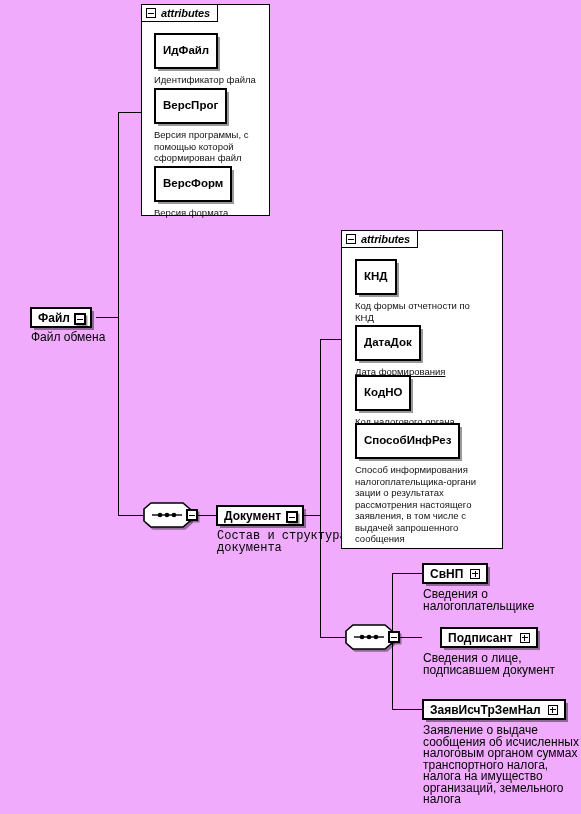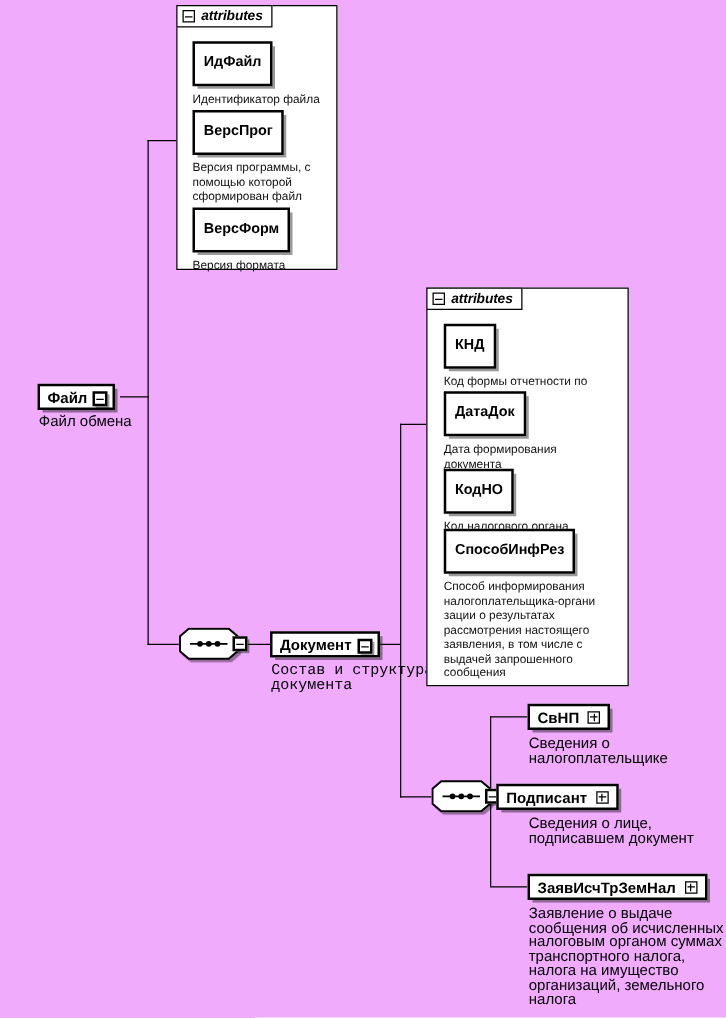--- a/index.html
+++ b/index.html
@@ -287,21 +287,21 @@
     </div>
 
     <div class="attr-item" style="left:13px; top:28px;">
       <div class="node-box">
         <span class="node-label">КНД</span>
       </div>
       <div class="desc">Код формы отчетности по
 КНД</div>
     </div>
 
-    <div class="attr-item" style="left:13px; top:82px;">
+    <div class="attr-item" style="left:13px; top:94px;text-decoration:underline;">
       <div class="node-box">
         <span class="node-label">ДатаДок</span>
       </div>
       <div class="desc">Дата формирования
 документа</div>
     </div>
 
     <div class="attr-item" style="left:13px; top:144px;">
       <div class="node-box">
         <span class="node-label">КодНО</span>
@@ -336,21 +336,21 @@
 
   <div class="elem-node" style="left:422px; top:563px;">
     <div class="elem-box">
       <span class="node-label">СвНП</span>
       <span class="togglebox plus"></span>
     </div>
   </div>
   <div class="node-desc" style="left:423px; top:589px;">Сведения о
 налогоплательщике</div>
 
-  <div class="elem-node" style="left:397px; top:627px;">
+  <div class="elem-node" style="left:440px; top:627px;">
     <div class="elem-box">
       <span class="node-label">Подписант</span>
       <span class="togglebox plus"></span>
     </div>
   </div>
   <div class="node-desc" style="left:423px; top:653px;">Сведения о лице,
 подписавшем документ</div>
 
   <div class="elem-node" style="left:422px; top:699px;">
     <div class="elem-box">

